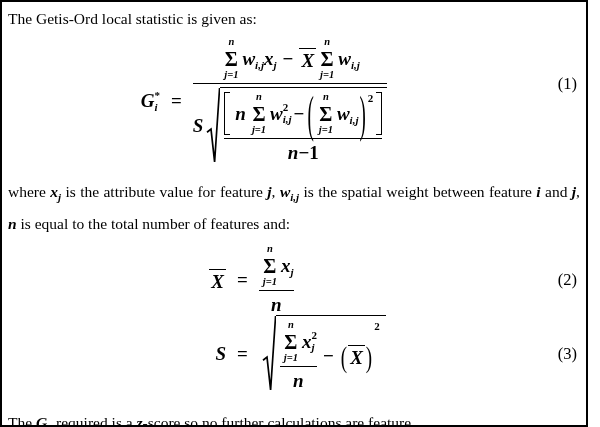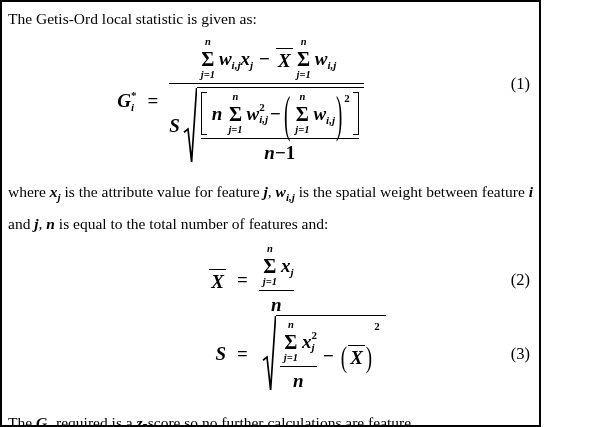--- a/index.html
+++ b/index.html
@@ -1,18 +1,18 @@
 <!DOCTYPE html>
 <html><head>
 <meta charset="utf-8">
 <style>
   * { box-sizing: border-box; }
   html,body { margin:0; padding:0; background:#fff; }
   .page {
-    position:relative; width:541px; height:427px; background:#ffffff;
+    position:relative; width:588px; height:427px; background:#ffffff;
     border:2px solid #000; color:#000; overflow:hidden;
     font-family:"Liberation Serif","DejaVu Serif",serif;
   }
   .abs { position:absolute; }
   .text-line { font-size:15.5px; line-height:1.25; }
   .para { text-align:justify; line-height:32px; font-size:15.5px; }
   .imv { font-weight:bold; font-style:italic; }
   sub.imv { font-size:11px; line-height:0; }
 
   

